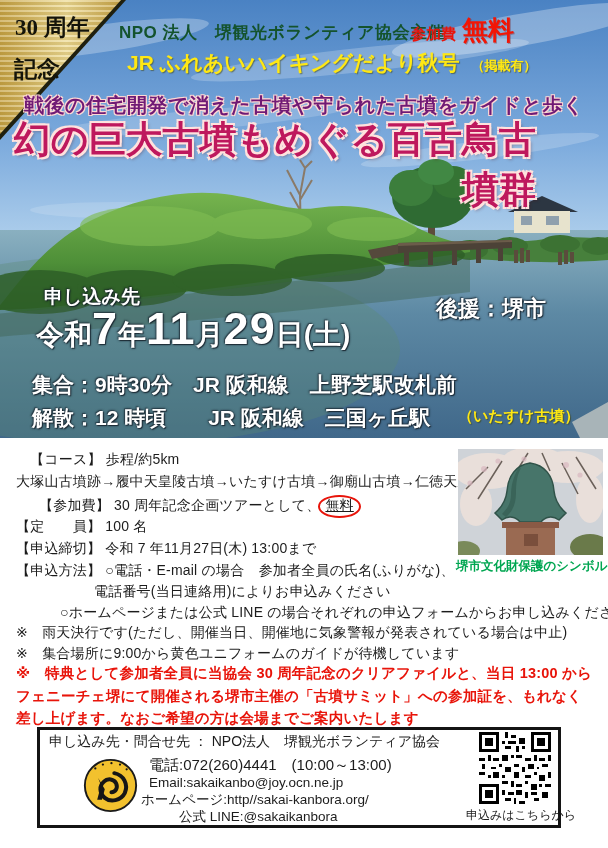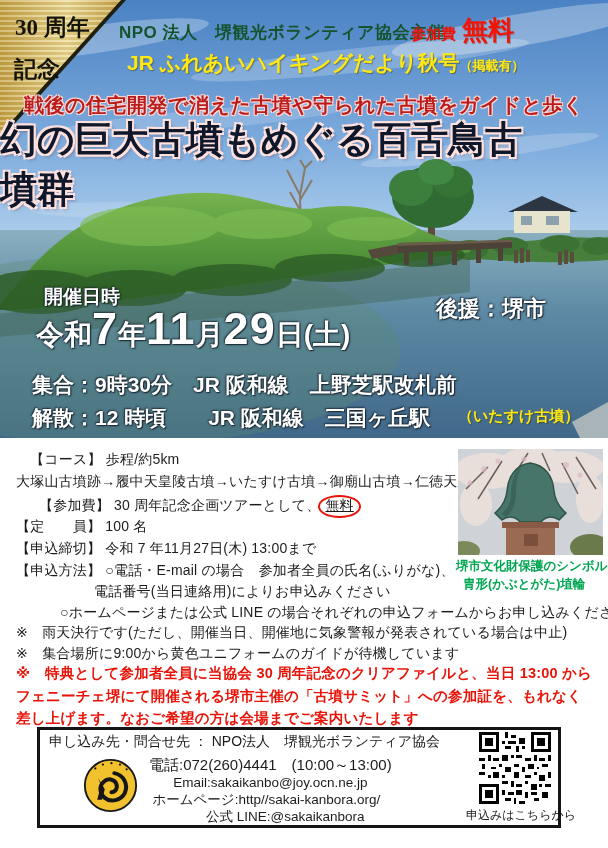--- a/index.html
+++ b/index.html
@@ -23,28 +23,28 @@
   .badge-l2 { left:14px; top:54px; font-size:23px; }
 
   
   .organizer { left:119px; top:21px; font-size:17px; font-weight:700; color:#14532d; letter-spacing:.5px; }
   .fee-banner { left:404px; top:13px; display:flex; align-items:baseline; }
   .fee-label { font-size:15px; font-weight:800; color:#e8140a;padding-left:7px; }
   .fee-value { font-size:26px; font-weight:900; color:#f21505; margin-left:6px;
     text-shadow:1px 1px 0 rgba(120,0,0,.35); }
   .jr-line { left:127px; top:49px; display:flex; align-items:baseline; }
   .jr-title { font-size:21px; font-weight:800; color:#ffe813; text-shadow:1px 1px 1px rgba(60,60,0,.5); }
-  .jr-note { font-size:13px; font-weight:700; color:#ffe813; margin-left:0; text-shadow:1px 1px 1px rgba(60,60,0,.5); }
+  .jr-note { font-size:13px; font-weight:700; color:#ffe813; margin-left:12px; text-shadow:1px 1px 1px rgba(60,60,0,.5); }
 
   
   .subtitle { left:0; top:92px; width:608px; text-align:center; font-size:20px; font-weight:900;
-    color:#b91c1c; letter-spacing:.5px;
+    color:#701a75; letter-spacing:.5px;
     text-shadow:-1px -1px 0 #ffd9d4, 1px -1px 0 #ffd9d4, -1px 1px 0 #ffd9d4, 1px 1px 0 #ffd9d4; }
-  .main-title { left:0; top:115px; width:536px; text-align:left; font-size:37px; font-weight:900;
-    color:#0f172a; letter-spacing:0;
+  .main-title { left:0; top:115px; width:536px; text-align:right; font-size:37px; font-weight:900;
+    color:#be185d; letter-spacing:0;
     text-shadow:-2px -2px 0 #ffe2de, 2px -2px 0 #ffe2de, -2px 2px 0 #ffe2de, 2px 2px 0 #ffe2de, 3px 3px 3px rgba(80,0,0,.25); }
 
   
   .wtx { color:#ffffff; font-weight:800;
     text-shadow:0 0 3px rgba(20,30,40,.9), 1px 1px 1px rgba(20,30,40,.8), -1px -1px 1px rgba(20,30,40,.5); }
   .sched-head { left:44px; top:284px; font-size:19px; }
   .date-line { left:36px; top:303px; display:flex; align-items:baseline; }
   .date-k { font-size:28px; } .date-n { font-size:45px; letter-spacing:1px; }
   .meet-line { left:32px; top:371px; font-size:21px; }
   .dismiss-line { left:32px; top:404px; font-size:21px; }
@@ -74,21 +74,21 @@
   .h-cap2 { left:463px; top:576px; }
 
   
   .bonus { left:16px; top:662px; width:580px; font-size:14.5px; font-weight:700;
     color:#e8140a; line-height:22.5px; letter-spacing:.2px; }
 
   
   .contact-box { left:37px; top:727px; width:524px; height:101px; border:3px solid #141414; background:#fff; }
   .c-head { left:49px; top:733px; font-size:14px; color:#1c1c1c; white-space:nowrap; }
   .logo-svg { left:82px; top:757px; width:57px; height:57px; }
-  .c-lines { left:149px; top:755px; color:#1c1c1c;text-align:center; }
+  .c-lines { left:149px; top:755px; color:#1c1c1c; }
   .c-phone { font-size:15px; line-height:19px; }
   .c-email { font-size:13.5px; line-height:17px; }
   .c-home  { font-size:13.5px; line-height:17px; margin-left:-8px; }
   .c-line  { font-size:13.5px; line-height:17px; margin-left:30px; }
   .qr-svg { left:479px; top:732px; width:72px; height:72px; }
   .qr-cap { left:466px; top:807px; font-size:12px; color:#1c1c1c; white-space:nowrap; }
 </style>
 </head>
 <body>
 
@@ -194,21 +194,21 @@
     <span class="fee-value">無料</span>
   </div>
   <div class="abs jr-line">
     <span class="jr-title">JR ふれあいハイキングだより秋号</span>
     <span class="jr-note">（掲載有）</span>
   </div>
 
   <div class="abs subtitle">戦後の住宅開発で消えた古墳や守られた古墳をガイドと歩く</div>
   <div class="abs main-title">幻の巨大古墳もめぐる百舌鳥古墳群</div>
 
-  <div class="abs wtx sched-head">開催日時</div>
+  <div class="abs wtx sched-head">申し込み先</div>
   <div class="abs wtx date-line">
     <span class="date-k">令和</span>
     <span class="date-n">7</span>
     <span class="date-k">年</span>
     <span class="date-n">11</span>
     <span class="date-k">月</span>
     <span class="date-n">29</span>
     <span class="date-k">日(土)</span>
   </div>
   <div class="abs wtx meet-line">集合：9時30分　JR 阪和線　上野芝駅改札前</div>
@@ -251,21 +251,20 @@
     </g>
     <path d="M72 14 C58 16 50 27 49 42 C48 52 44 58 37 64 L44 71 C51 66 58 68 62 73 L83 73 C87 68 94 66 101 71 L108 64 C101 58 97 52 96 42 C95 27 87 16 72 14 Z" fill="#47756a" stroke="#2f5248" stroke-width="1.5"></path>
     <path d="M60 20 C55 28 53 38 53 46 C53 54 49 60 44 65 L48 68 C55 62 58 54 58 44 C58 34 59 26 63 19 Z" fill="#32594f" opacity=".6"></path>
     <rect x="44" y="73" width="57" height="6" fill="#8a5a45"></rect>
     <rect x="48" y="79" width="49" height="27" fill="#9a6a52"></rect>
     <rect x="66" y="85" width="14" height="12" fill="#7a4f3c"></rect>
     <ellipse cx="132" cy="98" rx="20" ry="13" fill="#6a7a4a"></ellipse>
     <ellipse cx="6" cy="102" rx="16" ry="10" fill="#7a8a5a"></ellipse>
   </svg>
   <div class="abs h-cap h-cap1">堺市文化財保護のシンボル</div>
-  <div class="abs h-cap h-cap2">胄形(かぶとがた)埴輪</div>
 
   <div class="abs bonus">※　特典として参加者全員に当協会 30 周年記念のクリアファイルと、当日 13:00 からフェニーチェ堺にて開催される堺市主催の「古墳サミット」への参加証を、もれなく差し上げます。なおご希望の方は会場までご案内いたします</div>
 
   <div class="abs contact-box"></div>
   <div class="abs c-head">申し込み先・問合せ先 ： NPO法人　堺観光ボランティア協会</div>
 
   <svg class="abs logo-svg" viewBox="0 0 60 60" aria-hidden="true">
     <circle cx="30" cy="30" r="27" fill="#f2c12e" stroke="#1a1a1a" stroke-width="2"></circle>
     <path d="M34 17 C44 19 49 29 45 38 C41 46 30 48 24 43 C18 38 18 30 23 26 C27 22 34 23 36 28 C38 33 35 37 31 37" stroke="#161616" stroke-width="4.2" fill="none" stroke-linecap="round"></path>
     <path d="M17 22 l3 8 -4 15 5 0 3 -11 z" fill="#161616"></path>

